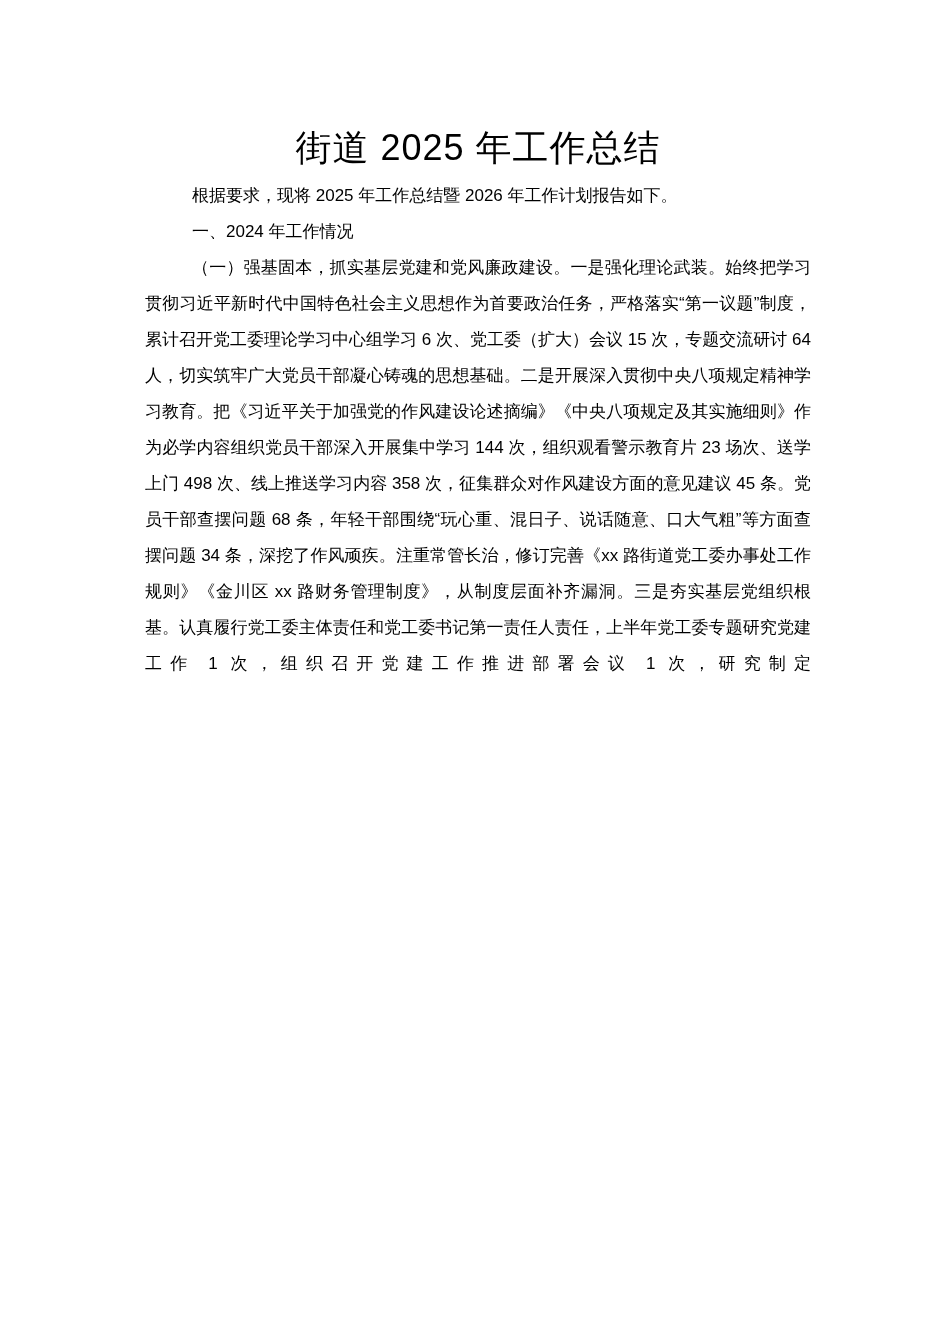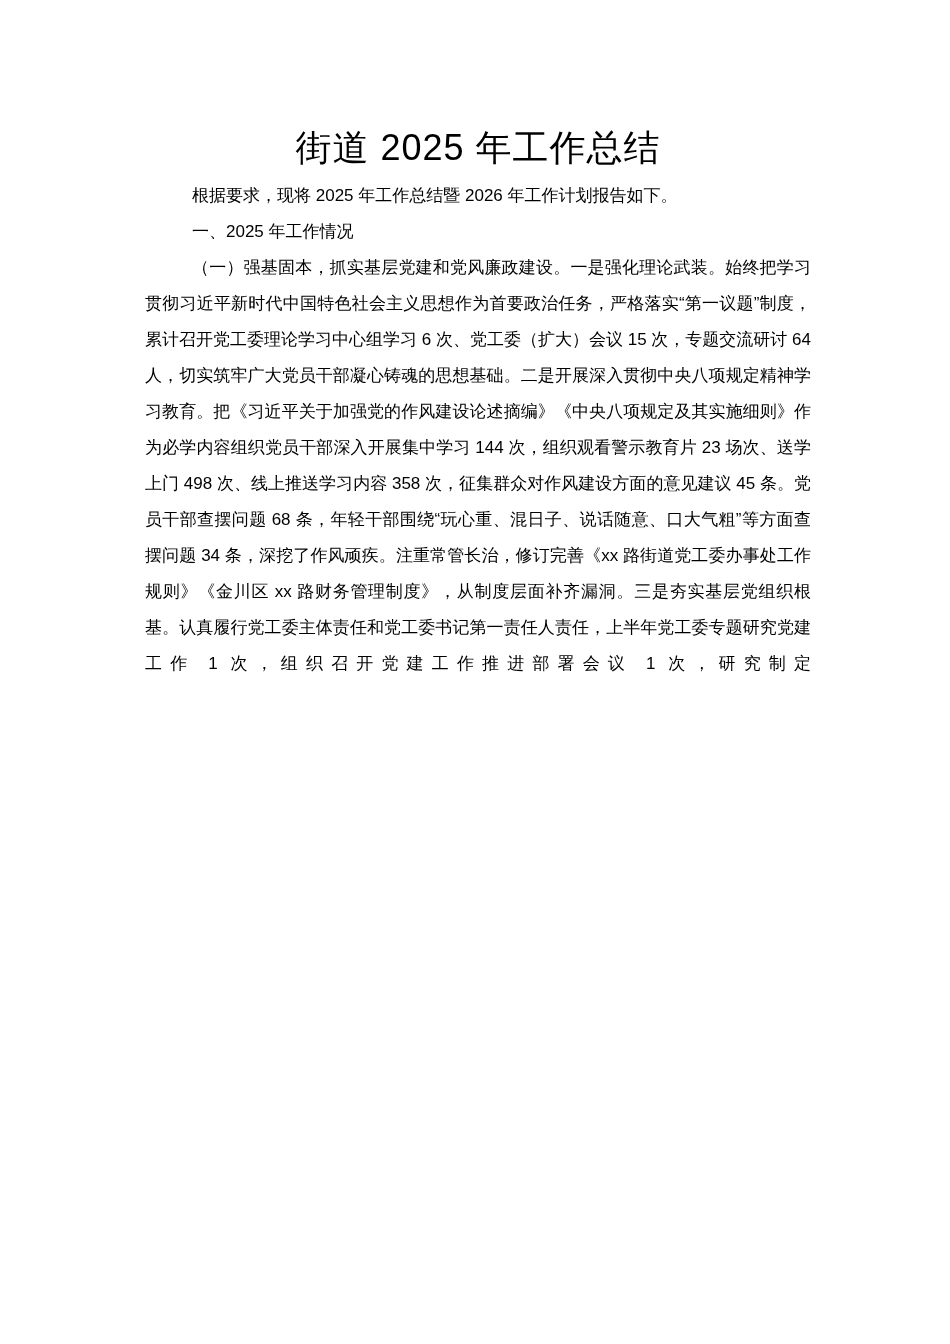--- a/index.html
+++ b/index.html
@@ -44,16 +44,16 @@
     font-weight: 400;
   }
 </style>
 </head>
 <body>
 
 <div class="page">
   <div class="doc-title">街道 2025 年工作总结</div>
   <div class="doc-body">
       <p><span class="run-normal">根据要求，现将 2025 年工作总结暨 2026 年工作计划报告如下。</span></p>
-      <p><span class="run-normal">一、2025 年工作情况</span></p>
+      <p><span class="run-normal">一、2024 年工作情况</span></p>
       <p class="continued"><span class="run-bold">（一）强基固本，抓实基层党建和党风廉政建设。一</span><span class="run-normal">是强化理论武装。始终把学习贯彻习近平新时代中国特色社会主义思想作为首要政治任务，严格落实“第一议题”制度，累计召开党工委理论学习中心组学习 6 次、党工委（扩大）会议 15 次，专题交流研讨 64 人，切实筑牢广大党员干部凝心铸魂的思想基础。二是开展深入贯彻中央八项规定精神学习教育。把《习近平关于加强党的作风建设论述摘编》《中央八项规定及其实施细则》作为必学内容组织党员干部深入开展集中学习 144 次，组织观看警示教育片 23 场次、送学上门 498 次、线上推送学习内容 358 次，征集群众对作风建设方面的意见建议 45 条。党员干部查摆问题 68 条，年轻干部围绕“玩心重、混日子、说话随意、口大气粗”等方面查摆问题 34 条，深挖了作风顽疾。注重常管长治，修订完善《xx 路街道党工委办事处工作规则》《金川区 xx 路财务管理制度》，从制度层面补齐漏洞。三是夯实基层党组织根基。认真履行党工委主体责任和党工委书记第一责任人责任，上半年党工委专题研究党建工作 1 次，组织召开党建工作推进部署会议 1 次，研究制定</span></p>
     </div>
 </div>
 
 </body></html>

